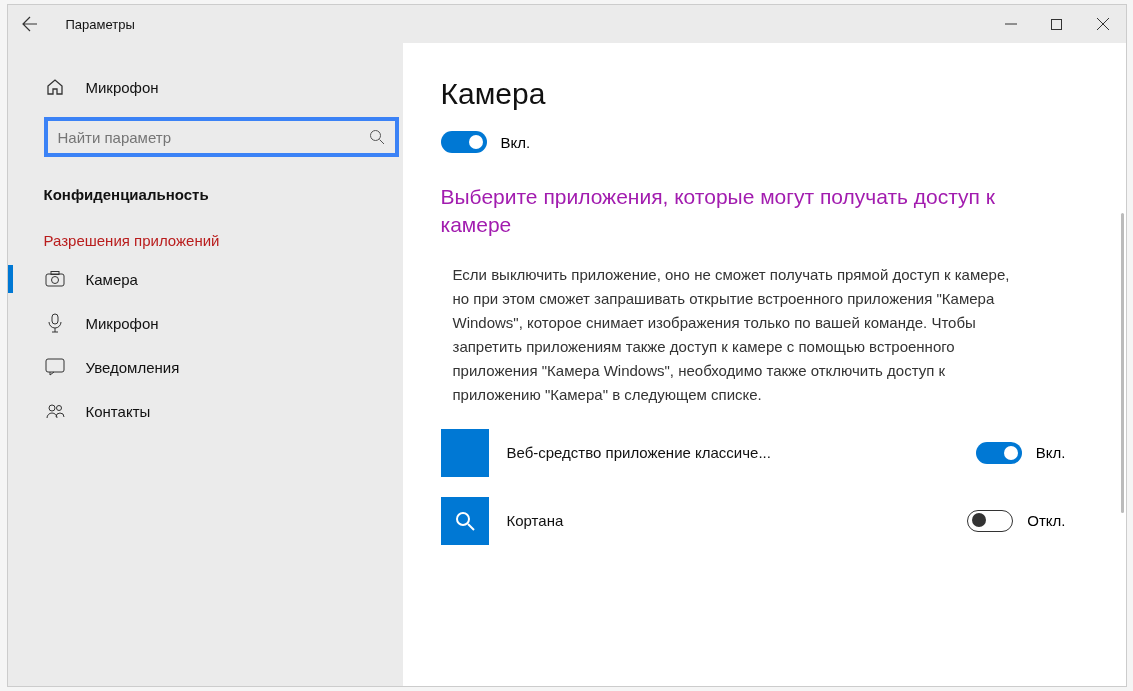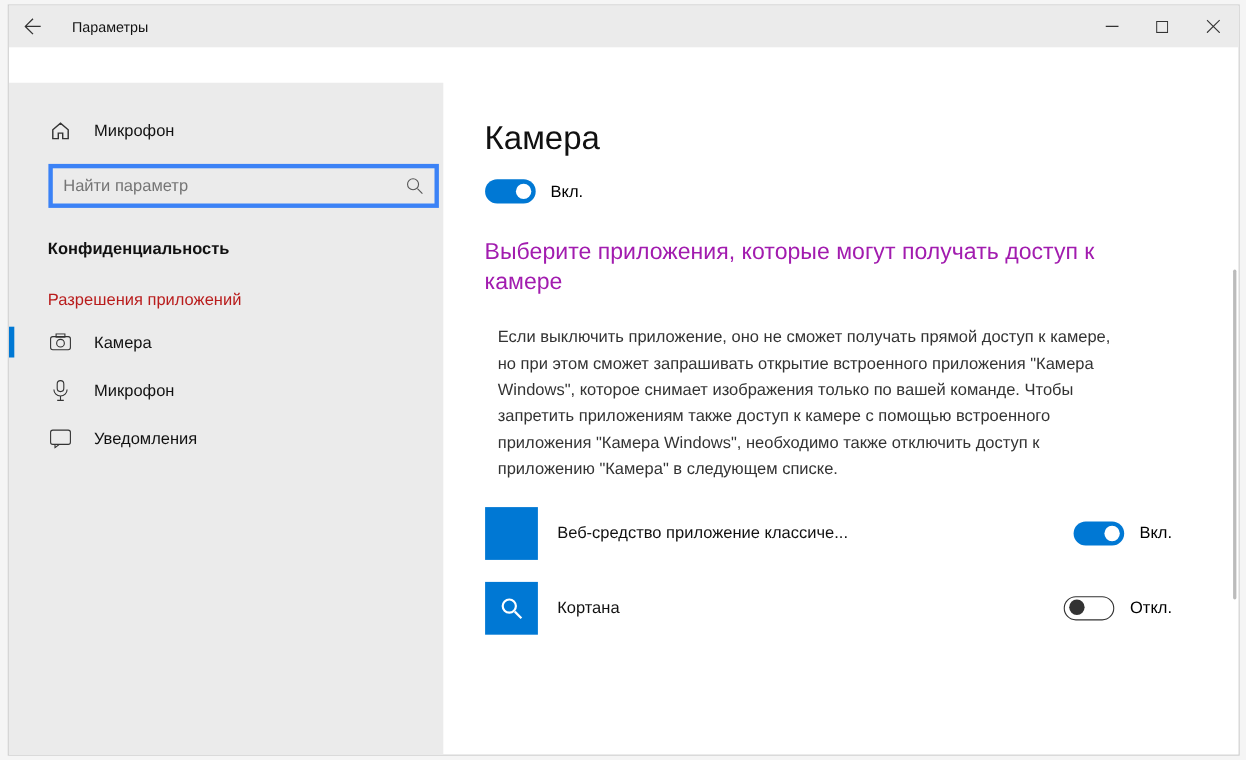--- a/index.html
+++ b/index.html
@@ -1,17 +1,17 @@
 <!DOCTYPE html>
 <html><head>
 <meta charset="utf-8">
 <style>
 * { margin: 0; padding: 0; box-sizing: border-box; font-family: "Segoe UI", Arial, sans-serif; }
 body { background: #f5f5f5; display: flex; justify-content: center; padding: 4px; }
-.window { width: 1120px; height: 683px; background: #fff; border: 1px solid #ccc; display: flex; flex-direction: column; overflow: hidden; position: relative; gap: 32px; }
+.window { width: 1120px; height: 683px; background: #fff; border: 1px solid #ccc; display: flex; flex-direction: column; overflow: hidden; position: relative; }
 .titlebar { height: 38px; display: flex; align-items: center; background: #ebebeb; }
 .back-btn { width: 44px; height: 38px; display: flex; align-items: center; justify-content: center; cursor: pointer; }
 .tb-title { font-size: 13px; color: #111; padding-left: 14px; }
 .tb-spacer { flex: 1; }
 .tb-btn { width: 46px; height: 38px; display: flex; align-items: center; justify-content: center; cursor: pointer; }
 .main { flex: 1; display: flex; overflow: hidden; }
 .sidebar { width: 395px; background: #ebebeb; padding-top: 22px; height: 100%; overflow: hidden; }
 .side-row { display: flex; align-items: center; padding: 11px 0 11px 36px; cursor: pointer; font-size: 15px; color: #111; position: relative; }
 .side-row.header-row { font-weight: 400; color: #b91c1c; padding-top:18px; padding-bottom:8px; cursor: default; }
 .side-row.bold { font-weight: 600; }
@@ -114,20 +114,31 @@
       </div>
       <div class="side-row">
         <span class="ico">
             <svg width="20" height="18" viewBox="0 0 20 18">
               <rect x="1" y="1" width="18" height="13" rx="2" stroke="#333" fill="none"></rect>
               <path d="M5 14 L5 17 L9 14" stroke="#333" fill="none"></path>
             </svg>
           </span>
         <span>Уведомления</span>
       </div>
+      <div class="side-row">
+        <span class="ico">
+            <svg width="20" height="18" viewBox="0 0 20 18">
+              <circle cx="7" cy="6" r="3" stroke="#333" fill="none"></circle>
+              <path d="M2 16 a5 5 0 0 1 10 0" stroke="#333" fill="none"></path>
+              <circle cx="14" cy="6" r="2.5" stroke="#333" fill="none"></circle>
+              <path d="M11 15 a4 4 0 0 1 8 0" stroke="#333" fill="none"></path>
+            </svg>
+          </span>
+        <span>Контакты</span>
+      </div>
     </div>
 
     <div class="content">
       <div class="h1">Камера</div>
       <div class="toggle-row">
         <div class="toggle on">
             <div class="knob"></div>
           </div>
         <div class="toggle-label">Вкл.</div>
       </div>

